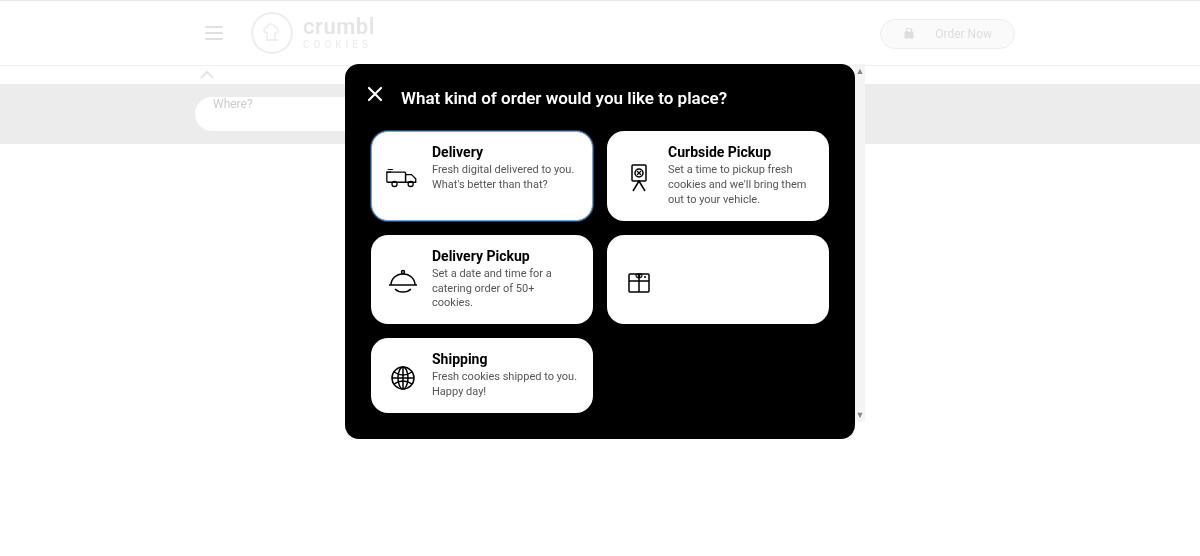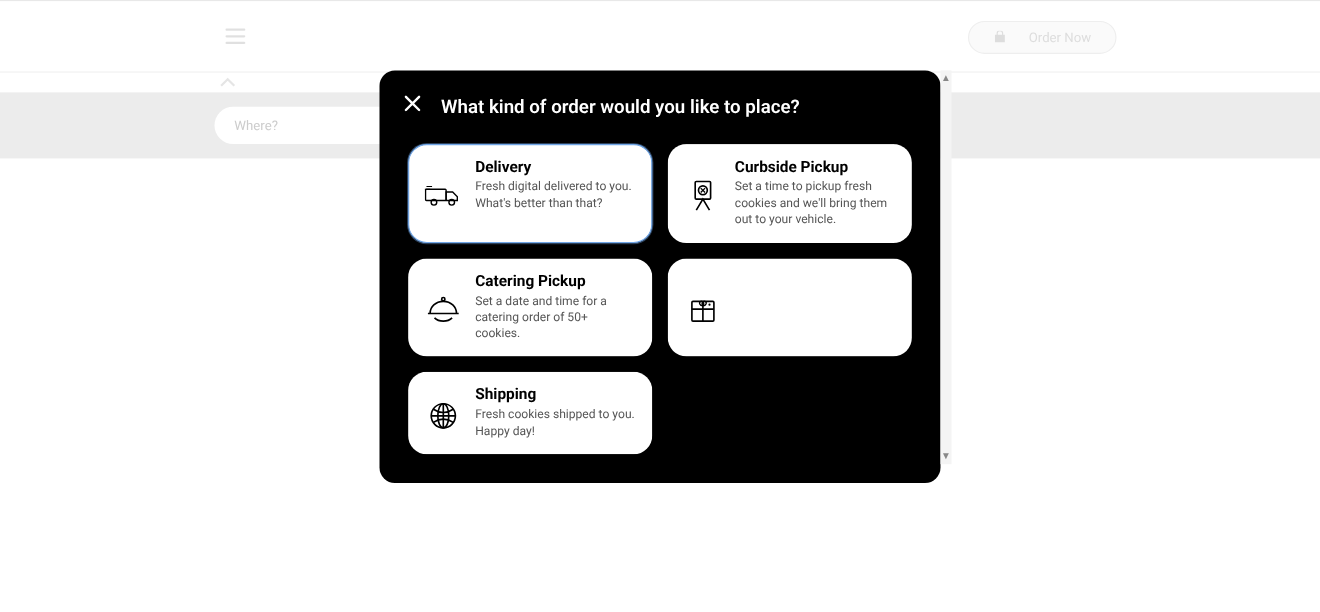--- a/index.html
+++ b/index.html
@@ -100,21 +100,21 @@
     display: flex;
     align-items: center;
     padding-left: 195px;
   }
   .search-pill {
     width: 280px;
     height: 34px;
     background: #fff;
     border-radius: 20px;
     display: flex;
-    align-items: center;
+    align-items: flex-start;
     padding: 0 18px;
     color: #ccc;
     font-size: 12px;
   }
 
   
   .modal {
     position: absolute;
     top: 64px;
     left: 50%;
@@ -197,20 +197,32 @@
 </style>
 </head>
 <body>
 
 <div class="header">
   <div class="hamburger">
     <span></span>
       <span></span>
       <span></span>
   </div>
+  <div class="logo-wrap">
+    <div class="logo-circle">
+      <svg width="24" height="24" viewBox="0 0 24 24" fill="none" stroke="#bbb" stroke-width="1.5">
+        <path d="M6 18h12v2H6z" fill="#bbb" stroke="none"></path>
+        <path d="M7 18v-6c-2 0-3-1.5-3-3s1.5-3 3-3c.5-2 2-3 4-3s3.5 1 4 3c2 0 3 1.5 3 3s-1 3-3 3v6"></path>
+      </svg>
+    </div>
+    <div class="logo-text">
+      <div class="logo-main">crumbl</div>
+      <div class="logo-sub">cookies</div>
+    </div>
+  </div>
   <div class="order-btn">
     <svg width="12" height="12" viewBox="0 0 24 24" fill="#ddd">
       <path d="M6 7V5a6 6 0 0112 0v2h3v14H3V7h3zm2 0h8V5a4 4 0 00-8 0v2z"></path>
     </svg>
     <span>Order Now</span>
   </div>
 </div>
 
 <div class="caret-row">
   <svg width="14" height="10" viewBox="0 0 14 10">
@@ -268,21 +280,21 @@
     <div class="option">
       <div class="opt-icon">
         <svg width="32" height="26" viewBox="0 0 32 26" fill="none" stroke="#000" stroke-width="1.5">
           <path d="M4 16c0-6 5-11 12-11s12 5 12 11"></path>
           <path d="M2 16h28"></path>
           <circle cx="16" cy="3" r="1.5"></circle>
           <path d="M8 20c2 2 6 3 8 3s6-1 8-3"></path>
         </svg>
       </div>
       <div class="opt-body">
-        <div class="opt-title">Catering Pickup</div>
+        <div class="opt-title">Delivery Pickup</div>
         <div class="opt-desc">Set a date and time for a catering order of 50+ cookies.</div>
       </div>
     </div>
 
     <div class="option">
       <div class="opt-icon">
         <svg width="26" height="26" viewBox="0 0 26 26" fill="none" stroke="#000" stroke-width="1.5">
           <rect x="3" y="5" width="20" height="18" rx="1"></rect>
           <path d="M13 5v18M3 12h20"></path>
           <path d="M13 9c-3 0-4-3-2-4s4 2 2 4zm0 0c3 0 4-3 2-4s-4 2-2 4z" stroke-width="1.2"></path>

